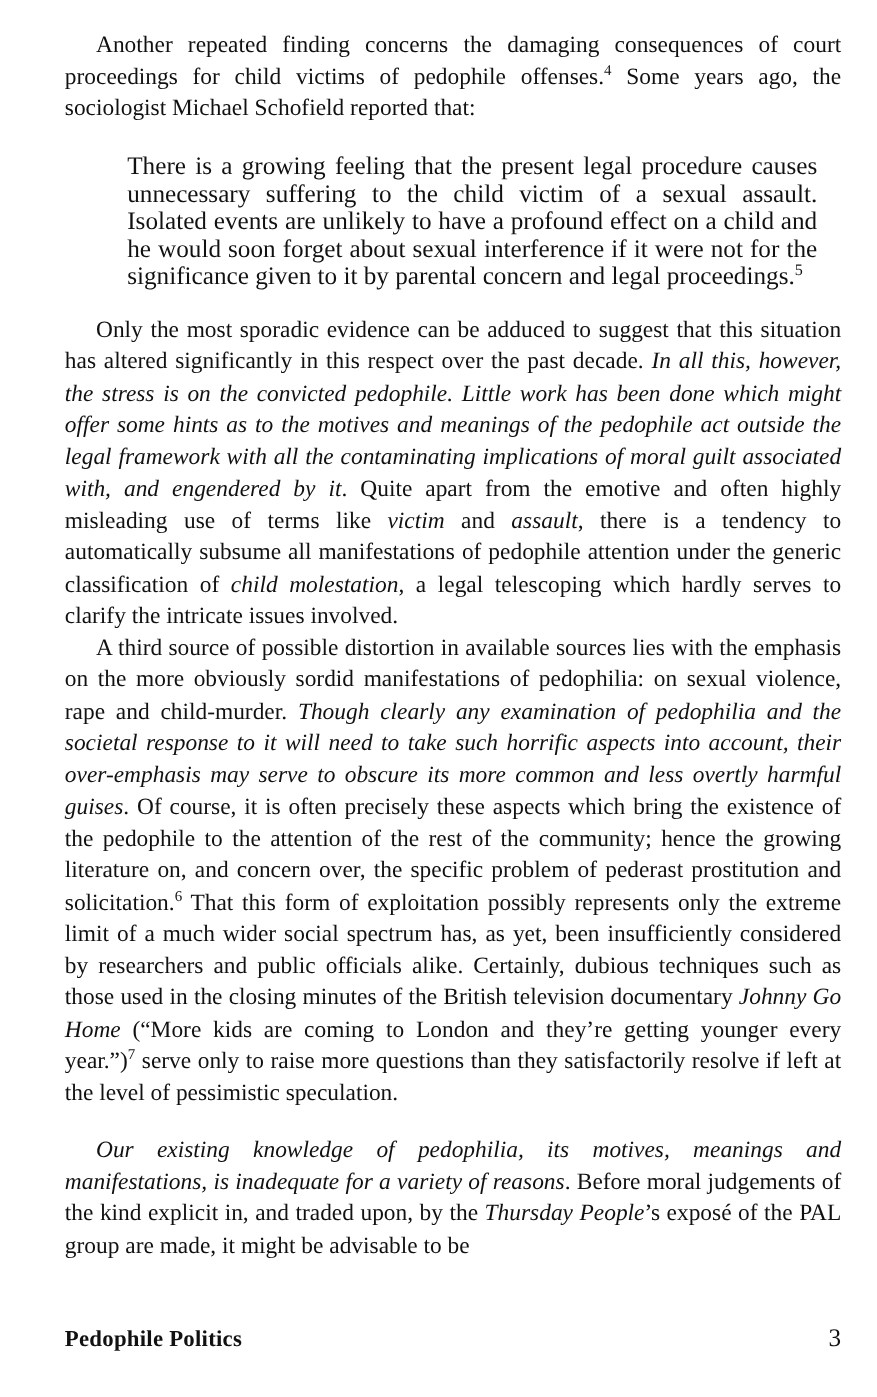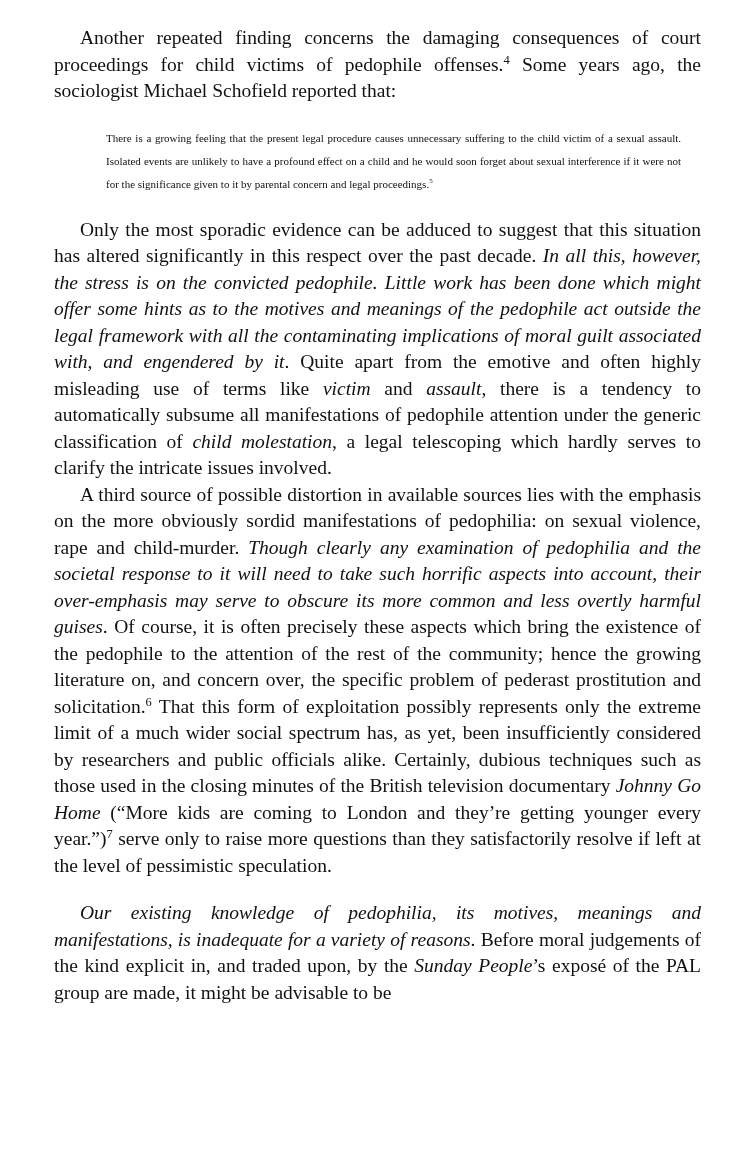--- a/index.html
+++ b/index.html
@@ -36,21 +36,21 @@
   }
   p.para.first {
     margin-top: 8px;
   }
   p.gap {
     margin-top: 21px;
   }
   .quote {
     margin: 22px 0 0 52px;
     padding-right: 20px;
-    font-size: 11px;
+    font-size: 21px;
     line-height: 23px;
     text-align: justify;
   }
   .quote p {
     margin: 0;
     text-indent: 0;
   }
   i, .it {
   }
   sup {
@@ -89,18 +89,22 @@
     <p class="para first"><span>Another repeated finding concerns the damaging consequences of court proceedings for child victims of pedophile offenses.</span><sup>4</sup><span> Some years ago, the sociologist Michael Schofield reported that:</span></p>
 
     <div class="quote">
       <p><span>There is a growing feeling that the present legal procedure causes unnecessary suffering to the child victim of a sexual assault. Isolated events are unlikely to have a profound effect on a child and he would soon forget about sexual interference if it were not for the significance given to it by parental concern and legal proceedings.</span><sup>5</sup></p>
     </div>
 
     <p class="para gap"><span>Only the most sporadic evidence can be adduced to suggest that this situation has altered significantly in this respect over the past decade. </span><i>In all this, however, the stress is on the convicted pedophile. Little work has been done which might offer some hints as to the motives and meanings of the pedophile act outside the legal framework with all the contaminating implications of moral guilt associated with, and engendered by it</i><span>. Quite apart from the emotive and often highly misleading use of terms like </span><i>victim</i><span> and </span><i>assault</i><span>, there is a tendency to automatically subsume all manifestations of pedophile attention under the generic classification of </span><i>child molestation</i><span>, a legal telescoping which hardly serves to clarify the intricate issues involved.</span></p>
 
     <p class="para"><span>A third source of possible distortion in available sources lies with the emphasis on the more obviously sordid manifestations of pedophilia: on sexual violence, rape and child-murder. </span><i>Though clearly any examination of pedophilia and the societal response to it will need to take such horrific aspects into account, their over-emphasis may serve to obscure its more common and less overtly harmful guises</i><span>. Of course, it is often precisely these aspects which bring the existence of the pedophile to the attention of the rest of the community; hence the growing literature on, and concern over, the specific problem of pederast prostitution and solicitation.</span><sup>6</sup><span> That this form of exploitation possibly represents only the extreme limit of a much wider social spectrum has, as yet, been insufficiently considered by researchers and public officials alike. Certainly, dubious techniques such as those used in the closing minutes of the British television documentary </span><i>Johnny Go Home</i><span> (“More kids are coming to London and they’re getting younger every year.”)</span><sup>7</sup><span> serve only to raise more questions than they satisfactorily resolve if left at the level of pessimistic speculation.</span></p>
 
-    <p class="para gap"><i>Our existing knowledge of pedophilia, its motives, meanings and manifestations, is inadequate for a variety of reasons</i><span>. Before moral judgements of the kind explicit in, and traded upon, by the </span><i>Sunday People</i><span>’s exposé of the PAL group are made, it might be advisable to be</span></p>
+    <p class="para gap"><i>Our existing knowledge of pedophilia, its motives, meanings and manifestations, is inadequate for a variety of reasons</i><span>. Before moral judgements of the kind explicit in, and traded upon, by the </span><i>Thursday People</i><span>’s exposé of the PAL group are made, it might be advisable to be</span></p>
 
   </div>
 
+  <div class="footer">
+    <span class="footer-title">Pedophile Politics</span>
+    <span class="footer-page">3</span>
+  </div>
 
 </div>
 
 </body></html>

